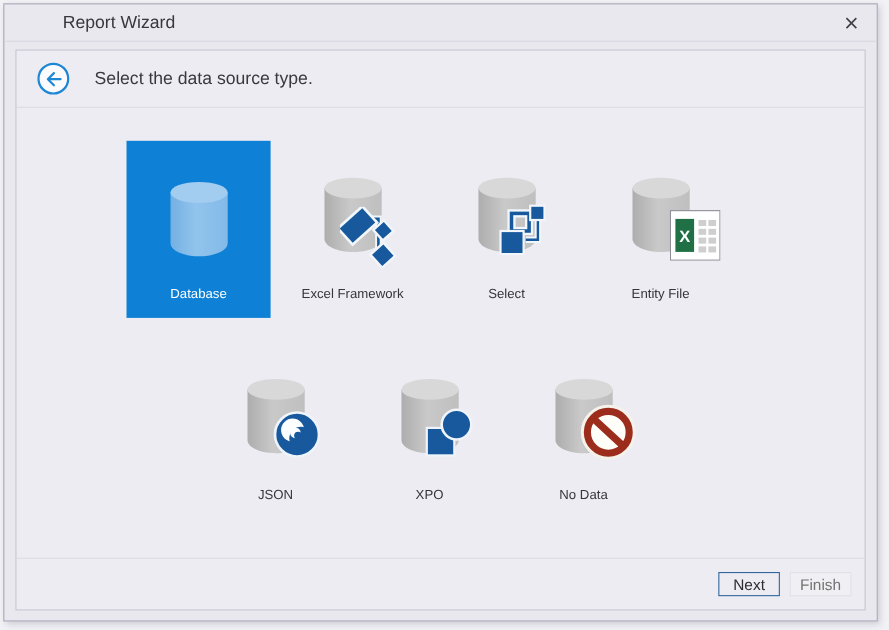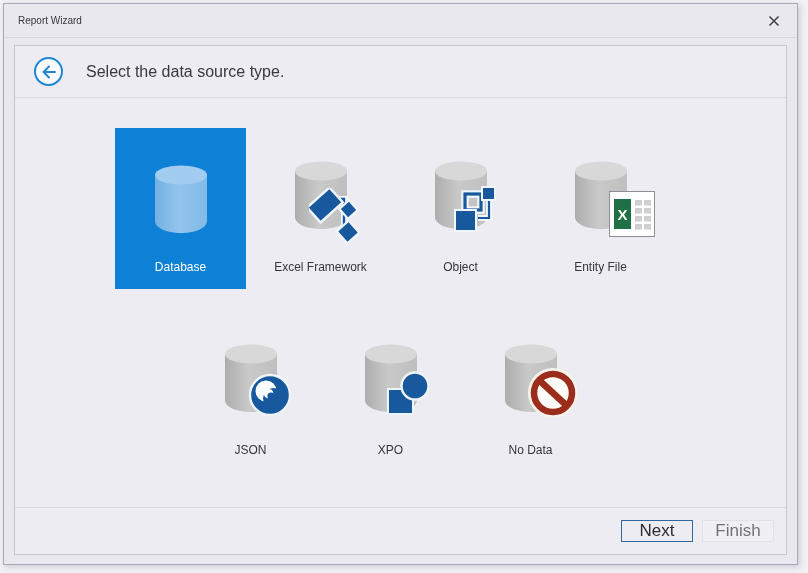--- a/index.html
+++ b/index.html
@@ -11,21 +11,21 @@
   }
   .window{
     position:absolute;left:3px;top:3px;width:793px;height:560px;
     background:#e9e8ef;border:1px solid #a9a8b8;
     box-shadow:2px 2px 6px rgba(90,90,120,0.25);
   }
   .titlebar{
     height:34px;display:flex;align-items:center;justify-content:space-between;
     padding:0 12px 0 14px;border-bottom:1px solid #d9d8e1;box-sizing:border-box;
   }
-  .title{font-size:10px;color:#37373c;}
+  .title{font-size:16px;color:#37373c;margin-left:39px;}
   .close-btn{
     width:22px;height:22px;display:flex;align-items:center;justify-content:center;
     cursor:default;
   }
   .panel{
     position:absolute;left:10px;top:41px;right:10px;bottom:9px;
     background:#edecf2;border:1px solid #c6c5d1;box-sizing:border-box;
   }
   .panel-header{
     height:52px;border-bottom:1px solid #dbdae2;box-sizing:border-box;
@@ -59,21 +59,21 @@
   .ov-json{left:23px;top:28px;}
   .ov-xpo{left:21px;top:27px;}
   .ov-nd{left:24px;top:24px;}
   .footer{
     position:absolute;left:0;right:0;bottom:0;height:47px;box-sizing:border-box;
     border-top:1px solid #dbdae2;
     display:flex;align-items:center;justify-content:flex-end;
     padding-right:12px;gap:9px;
   }
   .btn{
-    width:72px;height:22px;box-sizing:border-box;font-size:17px;
+    width:56px;height:22px;box-sizing:border-box;font-size:14px;
     display:flex;align-items:center;justify-content:center;
   }
   .btn-next{background:#edecf2;border:1px solid #31669e;color:#2b2b30;}
   .btn-finish{background:#f0eff4;border:1px solid #e2e1e8;color:#737373;}
   .defs-holder{position:absolute;width:0;height:0;overflow:hidden;}
 </style>
 </head>
 <body>
 
 <svg class="defs-holder" aria-hidden="true">
@@ -152,21 +152,21 @@
             </svg>
             <svg class="overlay ov-obj" width="50" height="50" viewBox="0 0 50 50">
               <path d="M38 14 V33 H27" fill="none" stroke="#f1f6fb" stroke-width="6"></path>
               <path d="M38 14 V33 H27" fill="none" stroke="#17599c" stroke-width="2.2"></path>
               <rect x="14" y="9" width="16" height="16" fill="none" stroke="#f1f6fb" stroke-width="7.5"></rect>
               <rect x="14" y="9" width="16" height="16" fill="none" stroke="#17599c" stroke-width="3.2"></rect>
               <rect x="31" y="2" width="13" height="13" fill="#17599c" stroke="#f1f6fb" stroke-width="2"></rect>
               <rect x="4" y="25" width="21" height="21" fill="#17599c" stroke="#f1f6fb" stroke-width="2"></rect>
             </svg>
           </div>
-          <div class="tile-label">Object</div>
+          <div class="tile-label">Select</div>
         </div>
 
         <div class="tile">
           <div class="tile-icon">
             <svg width="56" height="70" viewBox="0 0 56 70">
               <path d="M2 11 V57 C2 64 13.6 69 28 69 C42.4 69 54 64 54 57 V11 Z" fill="url(#cylGrey)"></path>
               <ellipse cx="28" cy="11" rx="26" ry="9.5" fill="#d8d8d8"></ellipse>
             </svg>
             <svg class="overlay ov-xl" width="46" height="46" viewBox="0 0 46 46">
               <rect x="0.5" y="0.5" width="45" height="45" fill="#ffffff" stroke="#8e8e96" stroke-width="1"></rect>

